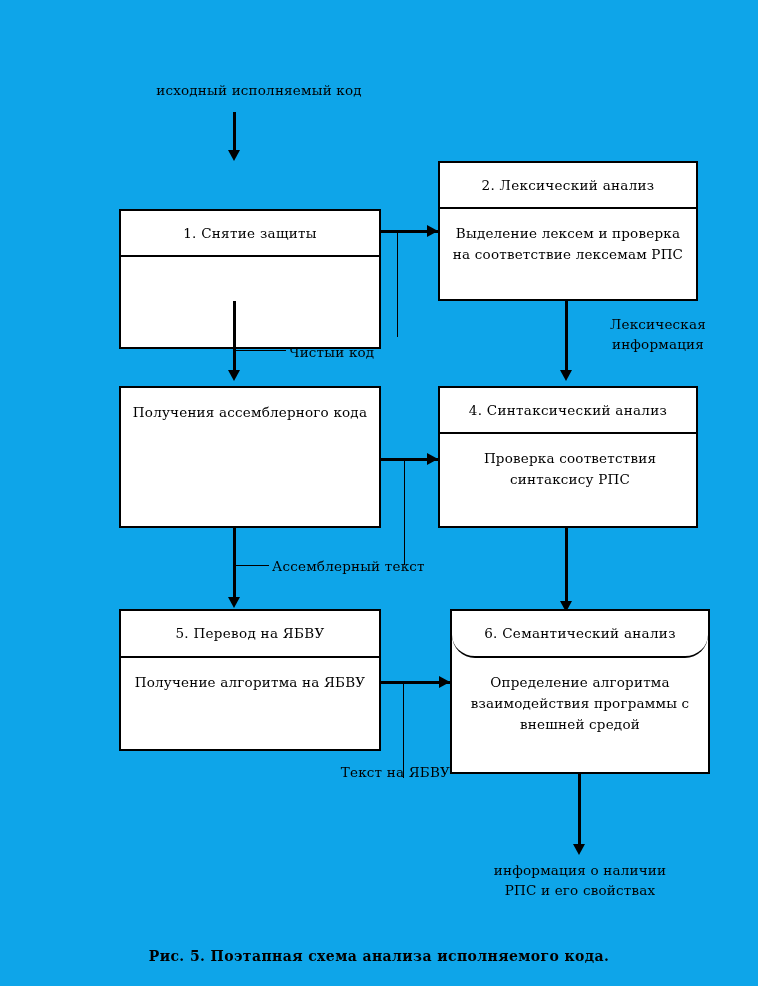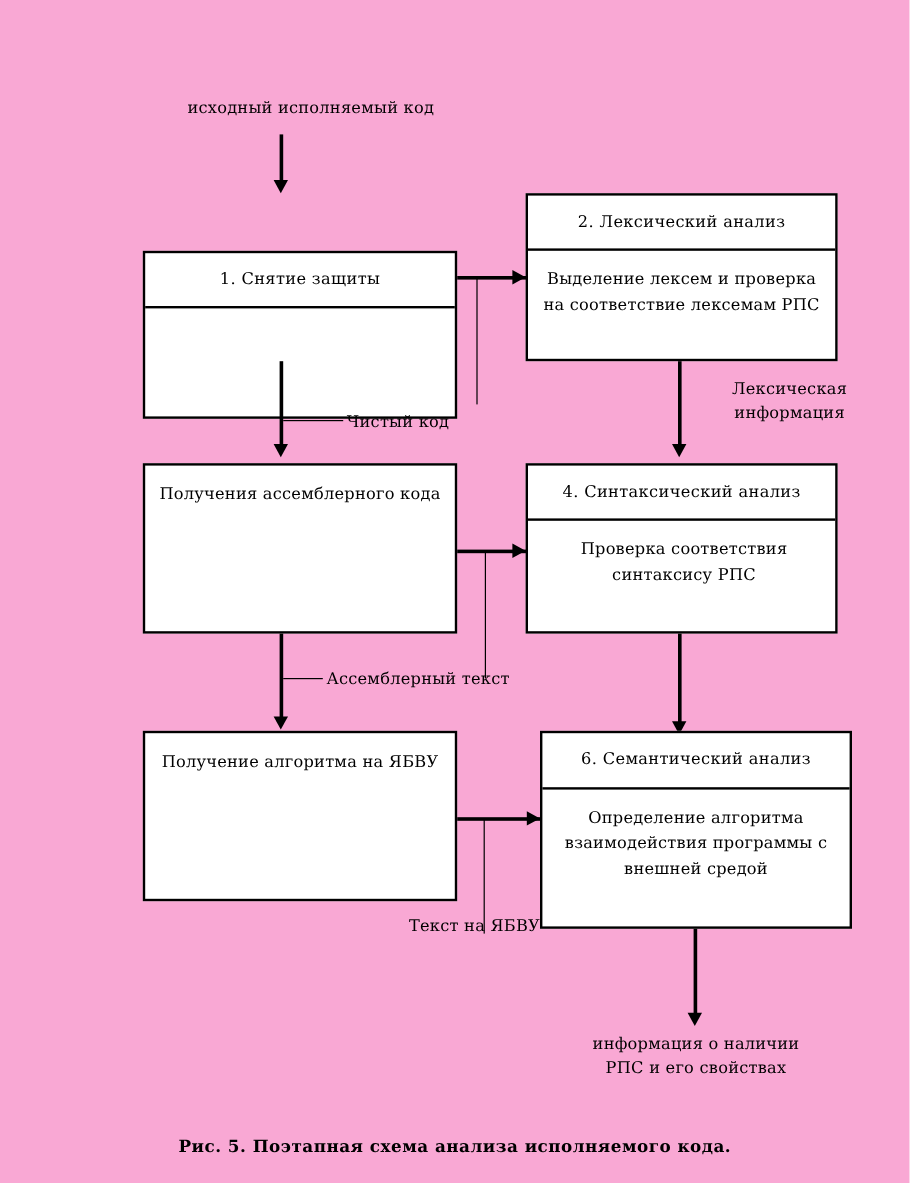--- a/index.html
+++ b/index.html
@@ -5,21 +5,21 @@
 <style>
   html, body {
     margin: 0;
     padding: 0;
     background: #ffffff;
   }
   #page {
     position: relative;
     width: 758px;
     height: 986px;
-    background: #f9a8d4;
+    background: #0ea5e9;
     font-family: "DejaVu Serif", "Liberation Serif", serif;
     color: #000000;
     overflow: hidden;
   }
 
   
   .proc-box {
     position: absolute;
     box-sizing: border-box;
     border: 2px solid #000000;
@@ -145,25 +145,26 @@
 
   <div class="ln ln-v" style="left:233px; top:528px; height:72px;"></div>
   <div class="arrow-down" style="left:228px; top:597px;"></div>
   <div class="ln-thin-h" style="position:absolute; left:236px; top:565px; width:33px;"></div>
   <div class="free-text" style="left:272px; top:556px; width:190px; text-align:left;">Ассемблерный текст</div>
 
   <div class="ln ln-v" style="left:565px; top:528px; height:78px;"></div>
   <div class="arrow-down" style="left:560px; top:601px;"></div>
 
   <div class="proc-box" style="left:119px; top:609px; width:262px; height:142px;">
+    <div class="proc-head" style="height:47px;">5. Перевод на ЯБВУ</div>
     <div class="proc-body">Получение алгоритма на ЯБВУ</div>
   </div>
 
   <div class="proc-box" style="left:450px; top:609px; width:260px; height:165px;">
-    <div class="proc-head" style="height:47px;">6. Семантический анализ</div>
+    <div class="proc-head" style="height:47px;border-radius:23px;">6. Семантический анализ</div>
     <div class="proc-body">Определение алгоритма
 взаимодействия программы с
 внешней средой</div>
   </div>
 
   <div class="ln ln-h" style="left:381px; top:681px; width:70px;"></div>
   <div class="arrow-right" style="left:439px; top:676px;"></div>
   <div class="ln-thin-v" style="position:absolute; left:403px; top:682px; height:96px;"></div>
 
   <div class="free-text" style="left:260px; top:762px; width:190px; text-align:right;">Текст на ЯБВУ</div>

